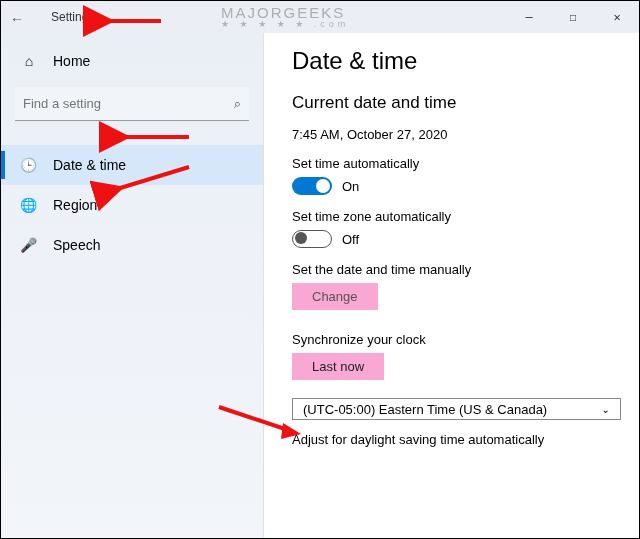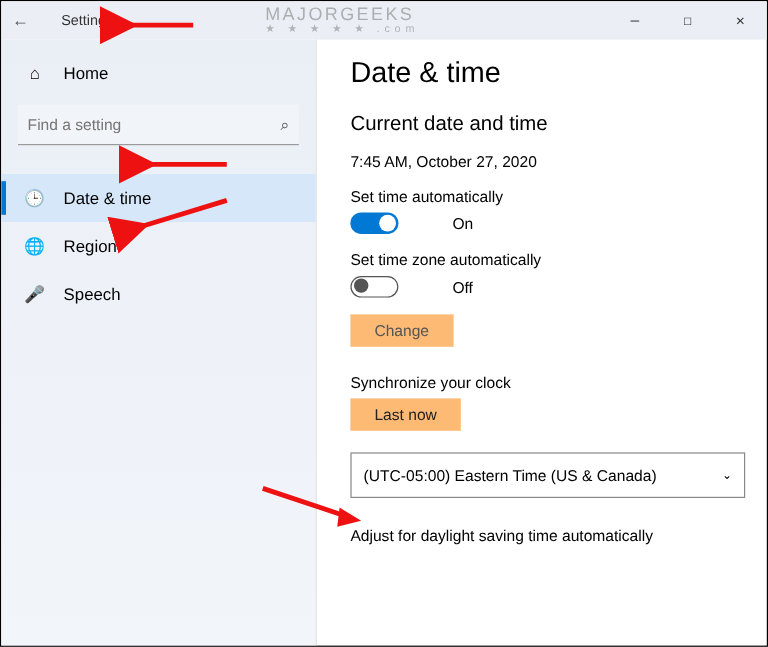--- a/index.html
+++ b/index.html
@@ -19,31 +19,31 @@
   .groupheader{ font-size:13px; font-weight:600; padding:8px 0 6px 14px;}
   .navitem{ display:flex; align-items:center; height:40px; padding-left:18px; font-size:14px; position:relative;}
   .navitem.active{ background:#d6e7f9;}
   .navitem.active::before{ content:""; position:absolute; left:0; top:6px; bottom:6px; width:4px; background:#0078d4;}
   .navitem .ico{width:20px; text-align:center; margin-right:14px; font-size:14px;}
   .main{ flex:1; padding:14px 18px 0 28px; overflow:hidden; position:relative;}
   h1{ font-size:24px; font-weight:400; margin-bottom:18px;}
   h2{ font-size:17px; font-weight:400; margin-bottom:14px;}
   .dt{ font-size:13px; margin-bottom:14px;}
   .lbl{ font-size:13px; margin-bottom:6px;}
-  .toggle{ display:flex; align-items:center; margin-bottom:14px;gap:35px;}
+  .toggle{ display:flex; align-items:center; margin-bottom:14px;}
   .tsw{ width:40px; height:18px; border-radius:10px; position:relative; margin-right:10px;}
   .tsw.on{ background:#0078d4;}
   .tsw.off{ background:#fff; border:1.5px solid #555;}
   .tsw.on::after{ content:""; position:absolute; right:2px; top:2px; width:14px; height:14px; background:#fff; border-radius:50%;}
   .tsw.off::after{ content:""; position:absolute; left:2px; top:1px; width:12px; height:12px; background:#555; border-radius:50%;}
   .tval{ font-size:13px;}
-  .btn{ display:inline-block; background:#fdba74; padding:6px 20px; font-size:13px; color:#555; margin-bottom:18px;}
+  .btn{ display:inline-block; background:#f9a8d4; padding:6px 20px; font-size:13px; color:#555; margin-bottom:18px;}
   .btn.sync{ color:#222;}
   .small{ font-size:11.5px; color:#666; line-height:1.5; margin-bottom:10px;}
-  .select{ border:1px solid #888; height:38px; display:flex; align-items:center; justify-content:space-between; padding:0 10px; font-size:13px; max-width:340px; margin-bottom:24px;}
+  .select{ border:1px solid #888; height:22px; display:flex; align-items:center; justify-content:space-between; padding:0 10px; font-size:13px; max-width:340px; margin-bottom:12px;}
   .chev{ font-size:10px;}
   .watermark{ position:absolute; top:4px; left:220px; font-family:Impact,sans-serif; color:rgba(120,120,120,0.55); letter-spacing:2px; font-size:15px; line-height:1;}
   .watermark .stars{ letter-spacing:4px; font-size:9px; color:rgba(120,120,120,0.5); display:block; text-align:center;}
   
   .arrow{ position:absolute; pointer-events:none; }
   .arrow svg{ overflow:visible; }
 </style>
 </head>
 <body>
 
@@ -91,20 +91,21 @@
       <div class="tsw on"></div>
       <div class="tval">On</div>
     </div>
 
     <div class="lbl">Set time zone automatically</div>
     <div class="toggle">
       <div class="tsw off"></div>
       <div class="tval">Off</div>
     </div>
 
+    <div class="lbl">Set the date and time manually</div>
     <div class="btn">Change</div>
 
     <div class="lbl" style="margin-top:4px">Synchronize your clock</div>
     <div class="btn sync">Last now</div>
 
     <div class="select">
       <span>(UTC-05:00) Eastern Time (US &amp; Canada)</span>
       <span class="chev">⌄</span>
     </div>
 

